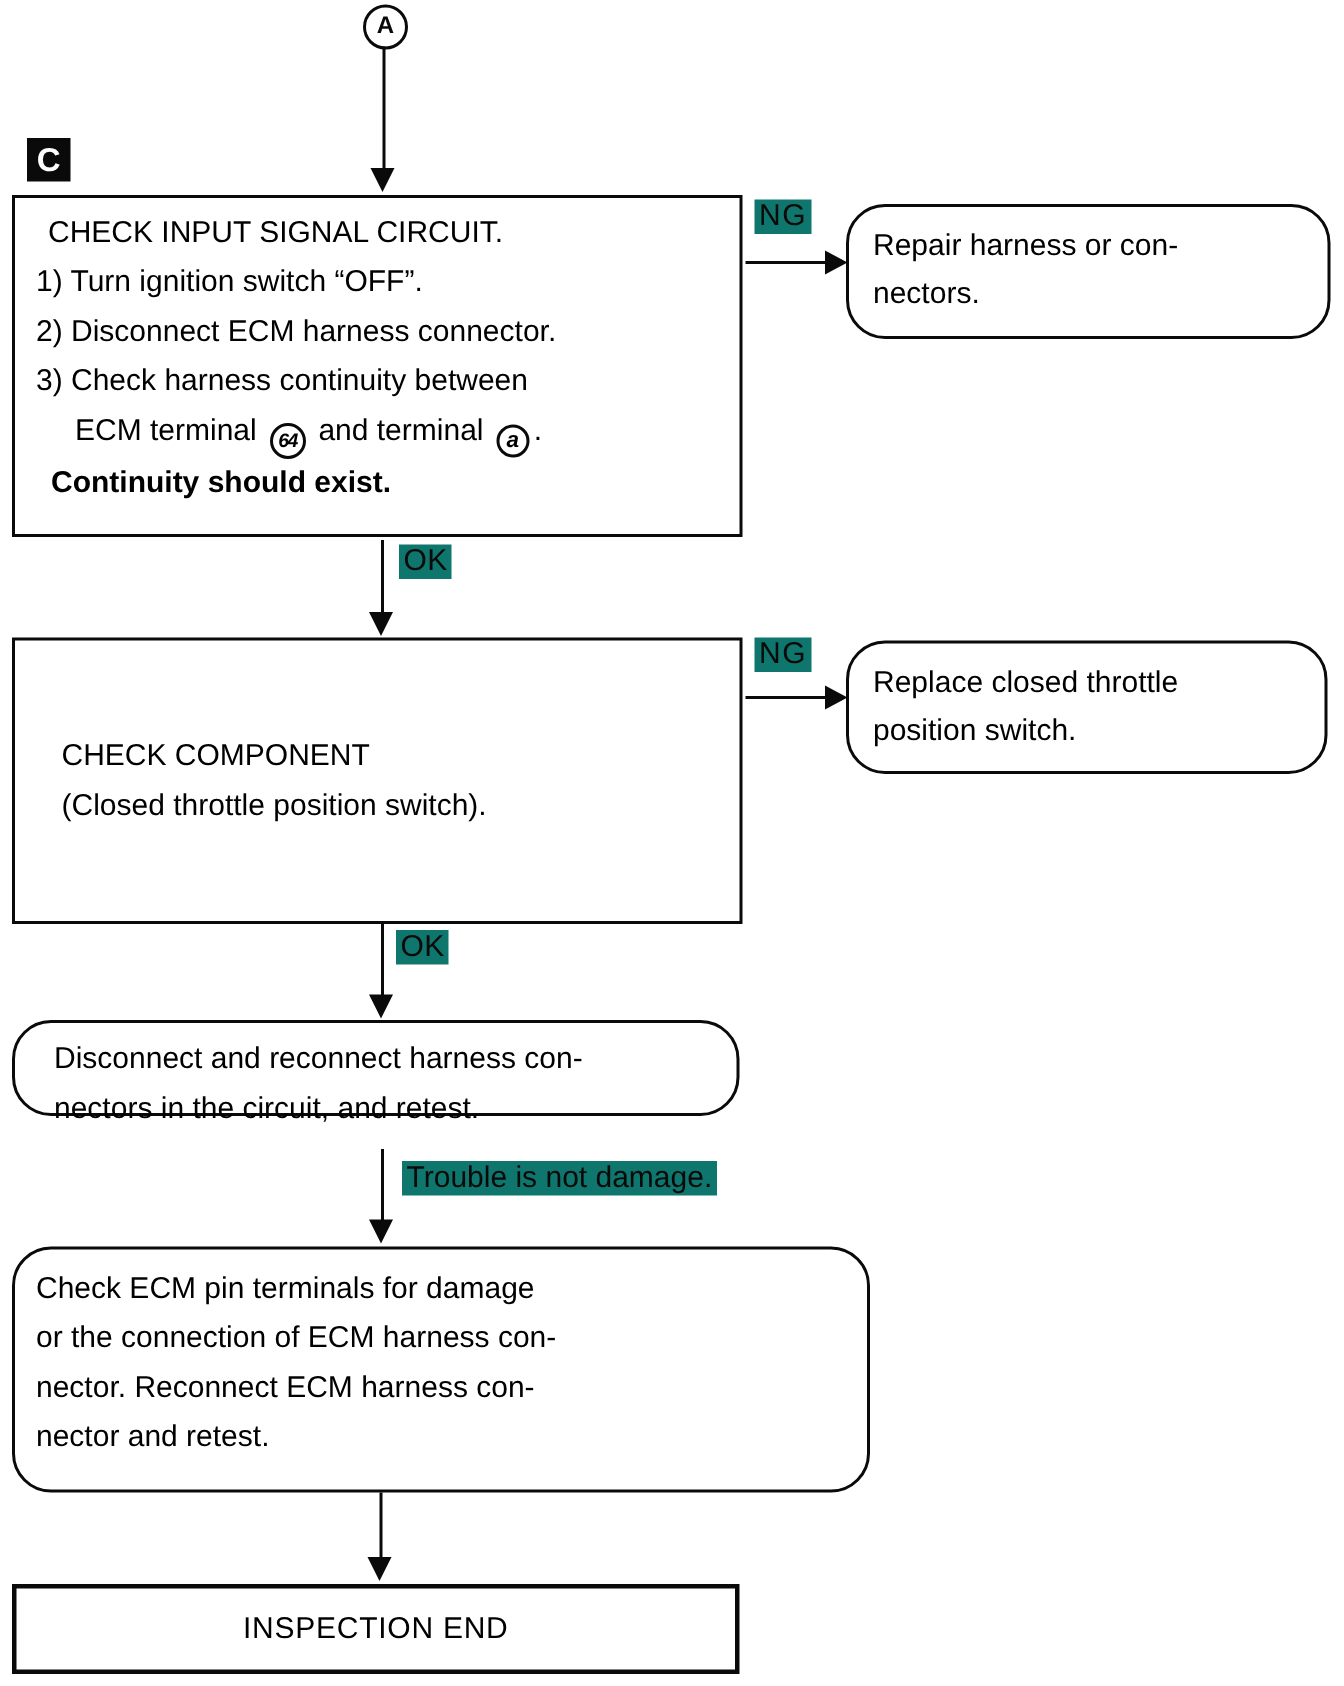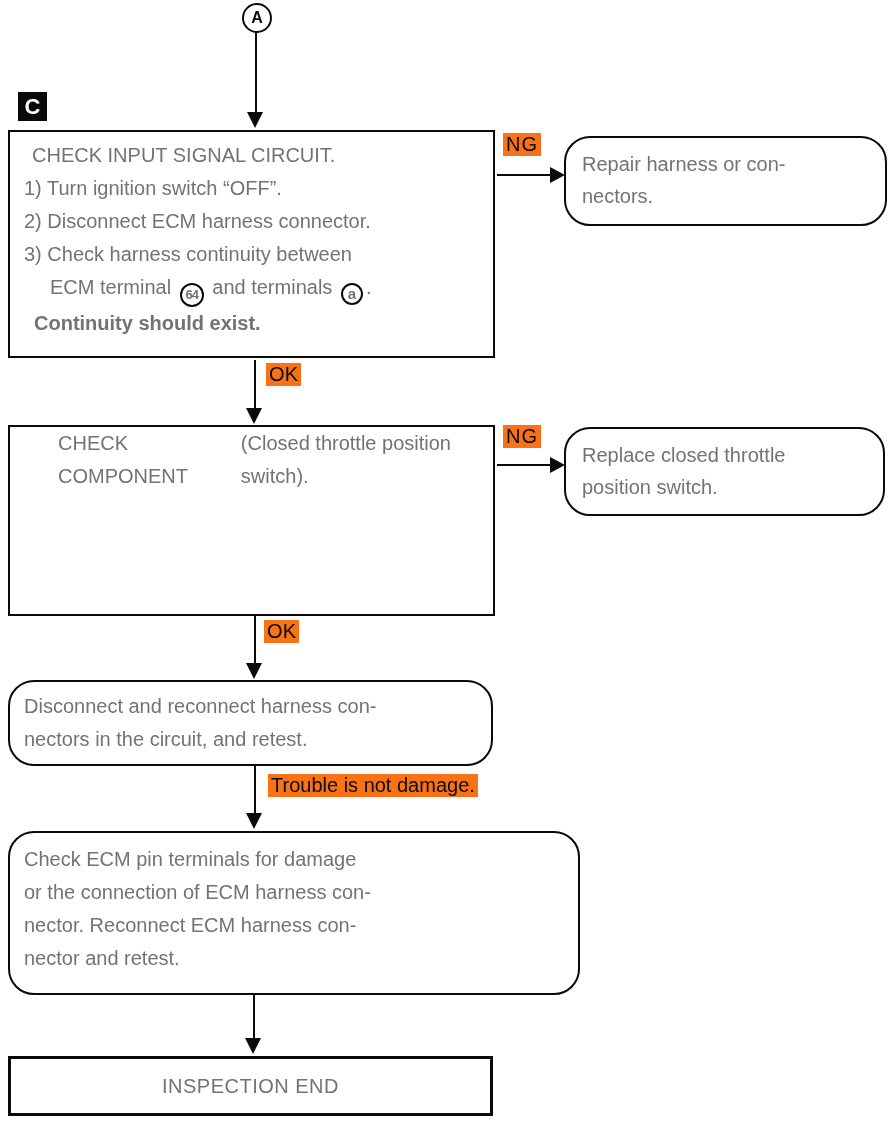--- a/index.html
+++ b/index.html
@@ -12,21 +12,21 @@
     font-family: "Liberation Sans", sans-serif;
     overflow: hidden;
   }
   .box {
     position: absolute;
     border: 2px solid #0a0a0a;
     background: #ffffff;
     box-sizing: border-box;
     font-size: 20px;
     line-height: 33px;
-    color: #737373;
+    color: #000000;
   }
   .pre { white-space: pre-line; border-radius: 26px; }
   .vline { position: absolute; width: 2px; background: #0a0a0a; }
   .hline { position: absolute; height: 2px; background: #0a0a0a; }
   .head-down {
     position: absolute; width: 0; height: 0;
     border-left: 8px solid transparent;
     border-right: 8px solid transparent;
     border-top: 16px solid #0a0a0a;
   }
@@ -35,21 +35,21 @@
     border-top: 8px solid transparent;
     border-bottom: 8px solid transparent;
     border-left: 15px solid #0a0a0a;
   }
   .edge-label {
     position: absolute;
     font-size: 20px;
     font-weight: 500;
     letter-spacing: 1px;
     color: #0a0a0a;
-    background: #f97316;
+    background: #0f766e;
     padding: 0 3px;
   }
   .plain-label { font-weight: 400; letter-spacing: 0.2px; }
   #connector-a {
     position: absolute; left: 242px; top: 3px;
     width: 26px; height: 26px;
     border: 2px solid #0a0a0a; border-radius: 50%;
     display: flex; align-items: center; justify-content: center;
     font-size: 16px; font-weight: bold;
   }
@@ -64,26 +64,27 @@
   #box1 .title { margin-left: 8px; }
   #box1 .indent-a { margin-left: 26px; }
   #box1 .indent-b { margin-left: 10px; font-weight: bold; }
   .badge {
     display: inline-flex; align-items: center; justify-content: center;
     width: 24px; height: 24px;
     border: 2px solid #0a0a0a; border-radius: 50%;
     font-size: 13px; font-weight: bold; line-height: 1;
     margin: 0 3px; vertical-align: -5px; box-sizing: border-box;
     letter-spacing: -1px;
+    font-style: italic;
   }
   .badge.small { width: 22px; height: 22px; font-size: 15px; letter-spacing: 0; }
   #repair-box { left: 564px; top: 136px; width: 323px; height: 90px; padding: 10px 14px 0 16px; line-height: 32px; }
-  #box2 { left: 8px; top: 425px; width: 487px; height: 191px; display: flex; flex-direction: row; justify-content: center; padding-left: 48px; }
+  #box2 { left: 8px; top: 425px; width: 487px; height: 191px; display: flex; flex-direction: column; justify-content: center; padding-left: 31px; }
   #replace-box { left: 564px; top: 427px; width: 321px; height: 89px; padding: 10px 14px 0 16px; line-height: 32px; }
-  #box3 { left: 8px; top: 680px; width: 485px; height: 86px; padding: 8px 12px 0 14px; }
+  #box3 { left: 8px; top: 680px; width: 485px; height: 64px; padding: 8px 12px 0 26px; }
   #box4 { left: 8px; top: 831px; width: 572px; height: 164px; padding: 10px 12px 0 14px; }
   #end-box {
     left: 8px; top: 1056px; width: 485px; height: 60px;
     border-width: 3px;
     display: flex; align-items: center; justify-content: center;
     letter-spacing: 0.5px;
   }
 </style>
 </head>
 <body>
@@ -102,21 +103,21 @@
   </div>
 
   <div class="box" id="box1">
     <div class="title">CHECK INPUT SIGNAL CIRCUIT.</div>
     <div>1) Turn ignition switch “OFF”.</div>
     <div>2) Disconnect ECM harness connector.</div>
     <div>3) Check harness continuity between</div>
     <div class="indent-a">
       <span>ECM terminal</span>
       <span class="badge">64</span>
-      <span>and terminals</span>
+      <span>and terminal</span>
       <span class="badge small">a</span><span>.</span>
     </div>
     <div class="indent-b">Continuity should exist.</div>
   </div>
 
   <div class="edge-label" style="left:503px; top:133px;">NG</div>
   <div class="hline" style="left:497px; top:174px; width:54px;"></div>
   <div class="head-right" style="left:550px; top:167px;"></div>
 
   <div class="box pre" id="repair-box">Repair harness or con-

